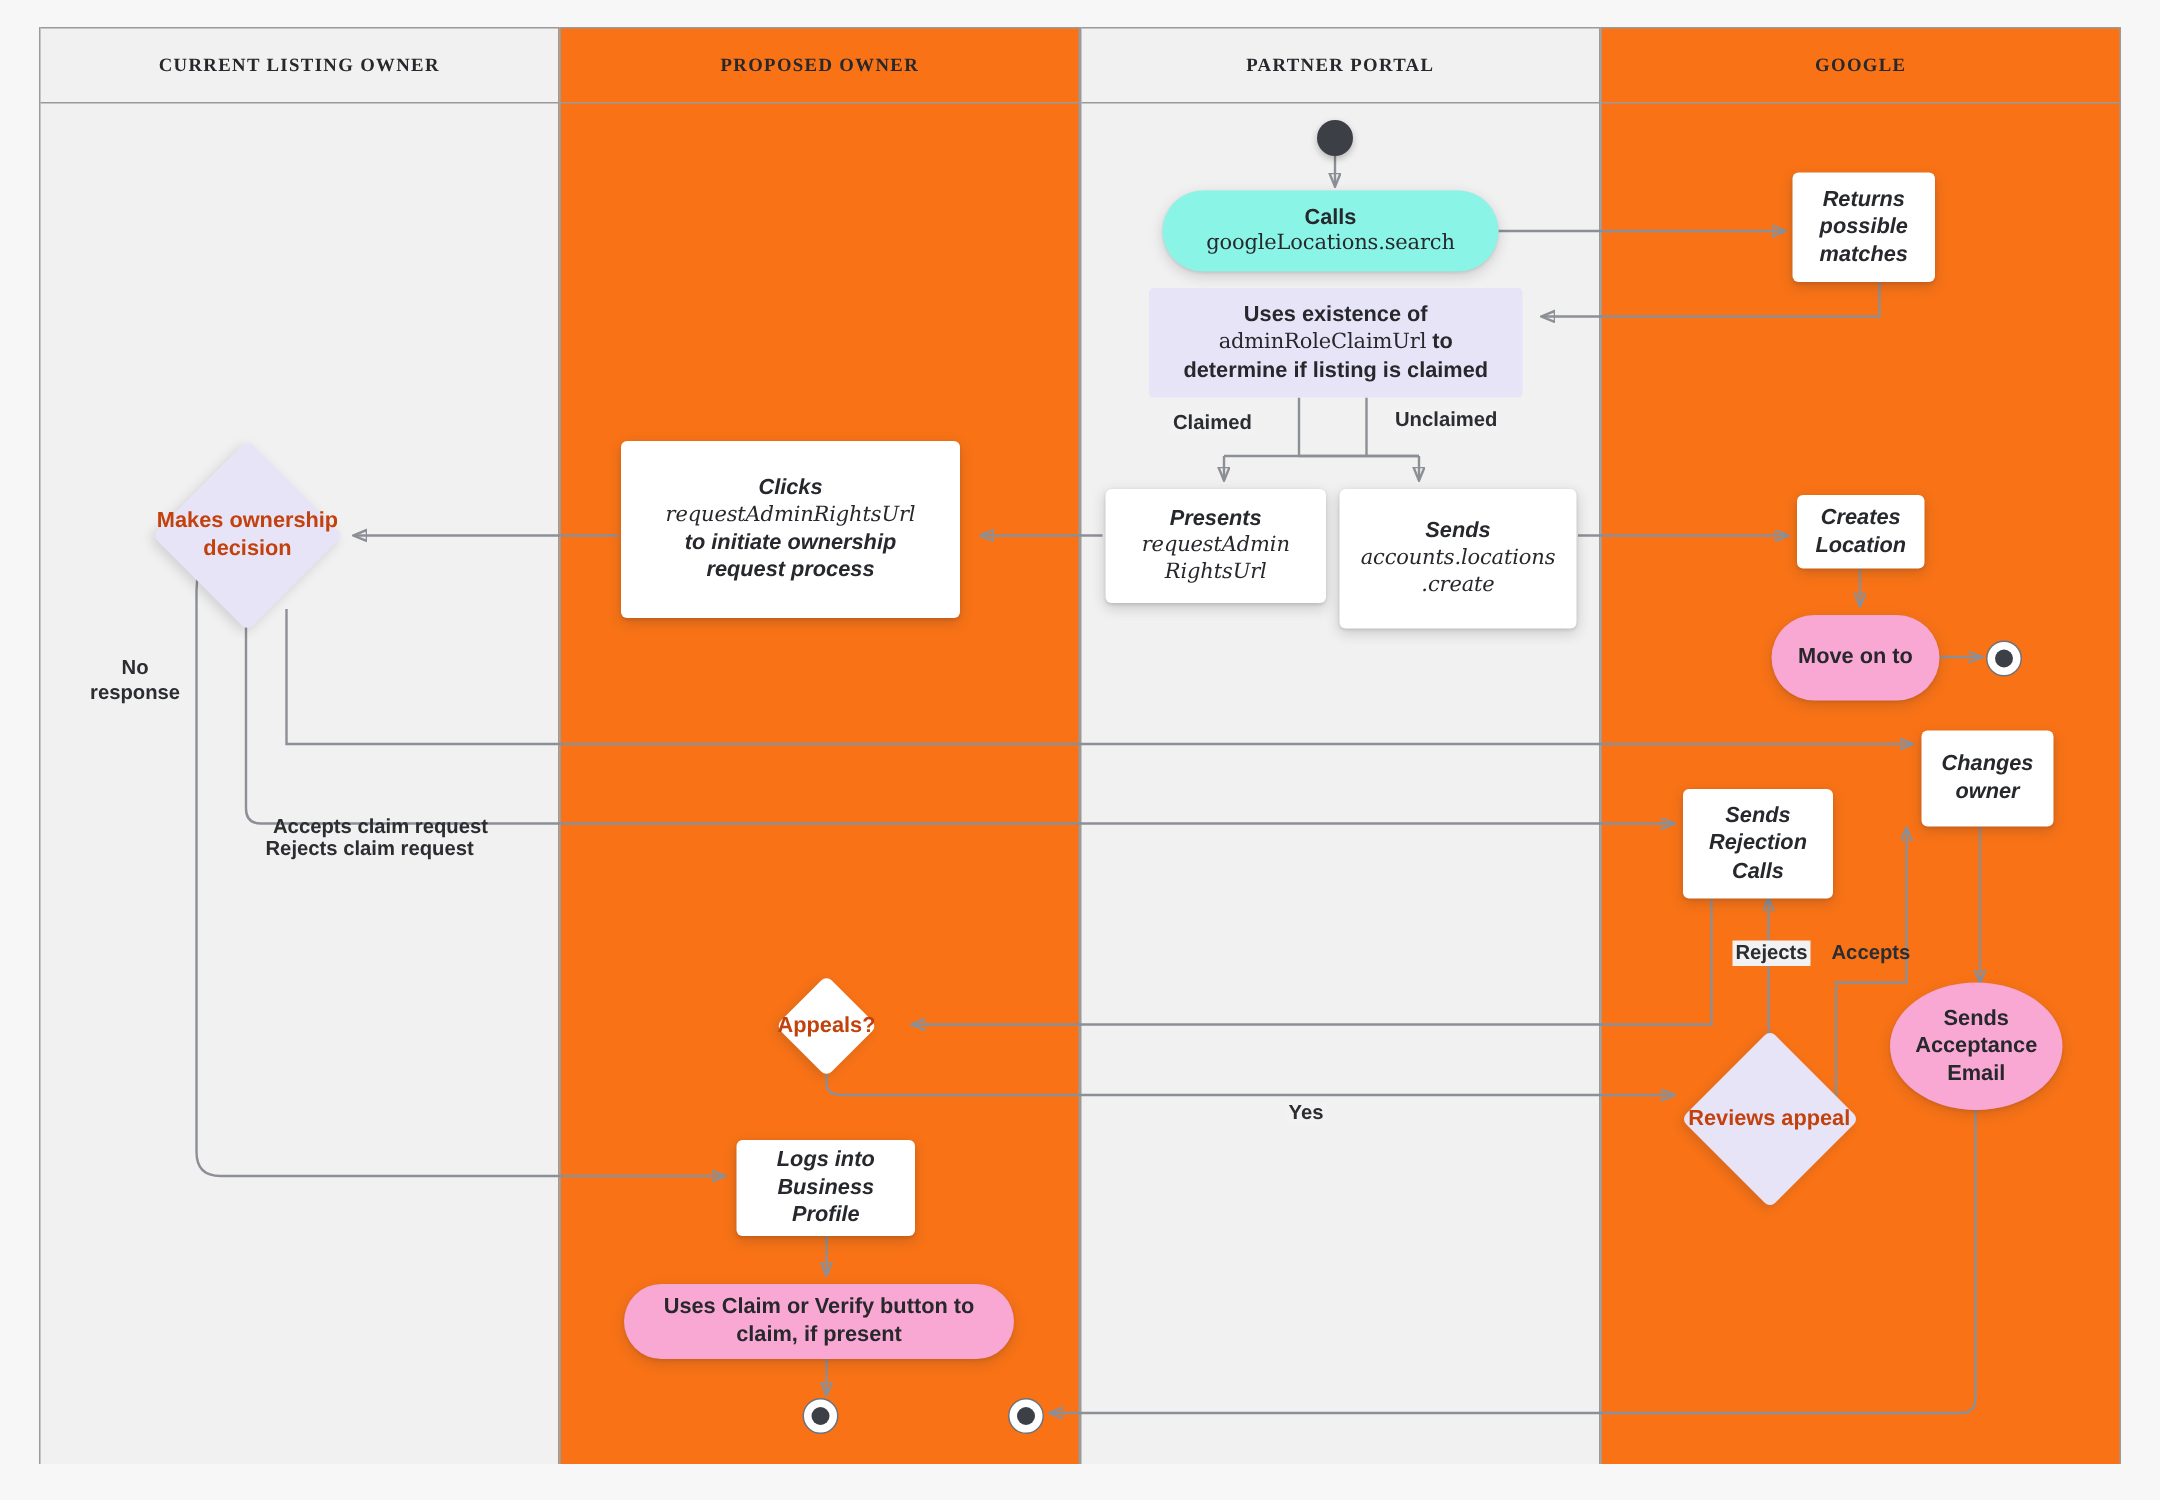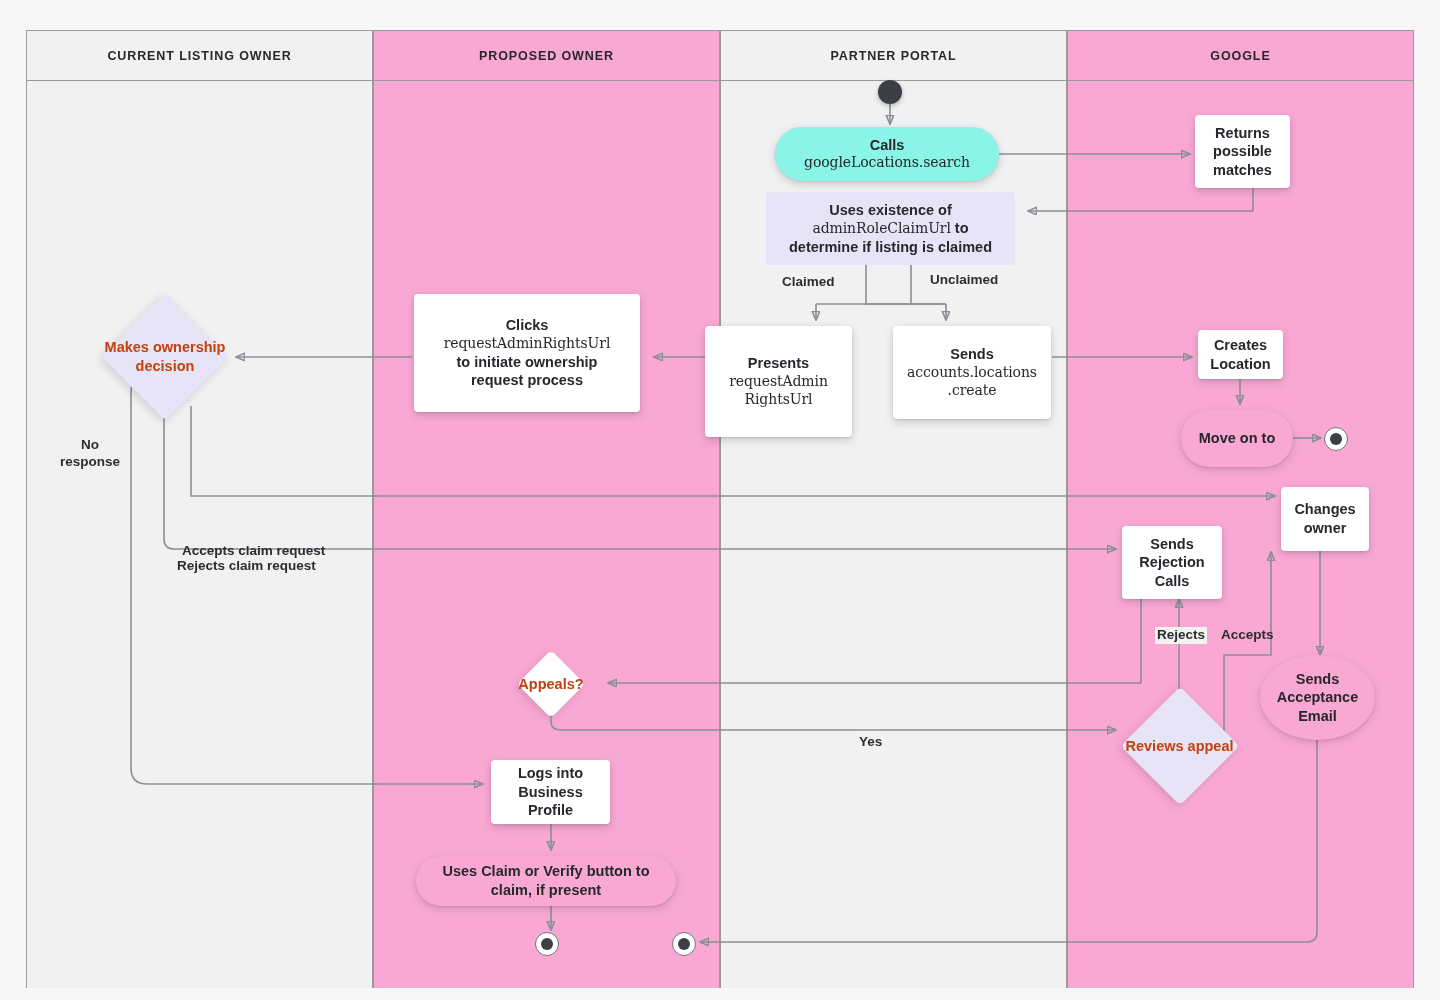--- a/index.html
+++ b/index.html
@@ -1,42 +1,42 @@
 <!DOCTYPE html>
 <html><head>
 <meta charset="utf-8">
 <style>
   html,body{margin:0;padding:0;background:#f7f7f7;}
   body{font-family:"Liberation Sans",sans-serif;}
   #stage{position:relative;width:1440px;height:1000px;background:#f7f7f7;overflow:hidden;}
 
   
   .lanes{position:absolute;left:26px;top:18px;width:1388px;height:958px;}
-  .lane{position:absolute;top:12px;height:958px;box-sizing:border-box;border-left:1px solid #9a9a9a;border-right:1px solid #9a9a9a;}
+  .lane{position:absolute;top:0;height:958px;box-sizing:border-box;border-left:1px solid #9a9a9a;border-right:1px solid #9a9a9a;font-family:Liberation Serif, serif;}
   .lane .body{position:absolute;left:0;top:50px;right:0;bottom:0;border-top:1px solid #9a9a9a;box-sizing:border-box;}
   .lane.alt{background:#f1f1f1;}
-  .lane.plain{background:#f9a8d4;}
+  .lane.plain{background:#f97316;}
   .lane-hd{position:absolute;left:0;top:0;width:100%;height:50px;display:flex;align-items:center;justify-content:center;
            box-sizing:border-box;border-top:1px solid #9a9a9a;}
   .lane-hd span{font-size:12.5px;font-weight:700;letter-spacing:.9px;color:#26282c;}
 
   
   svg.edges{position:absolute;left:0;top:0;width:1440px;height:1000px;pointer-events:none;}
   svg.edges path,svg.edges line{fill:none;stroke:#8c8f96;stroke-width:1.6px;}
 
   
   .node{position:absolute;box-sizing:border-box;display:flex;align-items:center;justify-content:center;text-align:center;
         color:#26282c;font-size:14.5px;font-weight:700;line-height:1.28;}
   .rect{background:#fff;border-radius:4px;box-shadow:0 3px 9px rgba(40,40,50,.20),0 1px 2px rgba(40,40,50,.12);}
   .pill{border-radius:999px;box-shadow:0 3px 9px rgba(40,40,50,.18),0 1px 2px rgba(40,40,50,.10);}
   .ellipse{border-radius:50%;box-shadow:0 3px 9px rgba(40,40,50,.16),0 1px 2px rgba(40,40,50,.10);}
   .cyan{background:#8af4e6;}
   .lav{background:#e8e4f8;}
   .pink{background:#f9a8d4;}
-  .white{background:#fff;}
+  .white{background:#fff;font-style:italic;}
   .node .mono{font-family:"DejaVu Serif",serif;font-weight:400;font-size:14px;letter-spacing:-.1px;}
   .node .inner{padding:0 10px;}
 
   
   .diamond{position:absolute;display:flex;align-items:center;justify-content:center;}
   .diamond .dshape{position:absolute;left:50%;top:50%;transform:translate(-50%,-50%) rotate(45deg);border-radius:5px;
                    box-shadow:0 3px 8px rgba(40,40,50,.16);}
   .diamond .dtxt{position:relative;z-index:2;text-align:center;font-size:14.5px;font-weight:700;color:#c2410c;line-height:1.28;}
 
   
@@ -151,21 +151,21 @@
     <div class="inner">
       <div>Uses existence of</div>
       <div><span class="mono">adminRoleClaimUrl</span> <span>to</span></div>
       <div>determine if listing is claimed</div>
     </div>
   </div>
 
   <div class="elabel" style="left:780px;top:274px;">Claimed</div>
   <div class="elabel" style="left:928px;top:272px;">Unclaimed</div>
 
-  <div class="node rect white" style="left:705px;top:326px;width:147px;height:111px;">
+  <div class="node rect white" style="left:737px;top:326px;width:147px;height:76px;">
     <div class="inner">
       <div>Presents</div>
       <div class="mono">requestAdmin</div>
       <div class="mono">RightsUrl</div>
     </div>
   </div>
 
   <div class="node rect white" style="left:893px;top:326px;width:158px;height:93px;">
     <div class="inner">
       <div>Sends</div>

